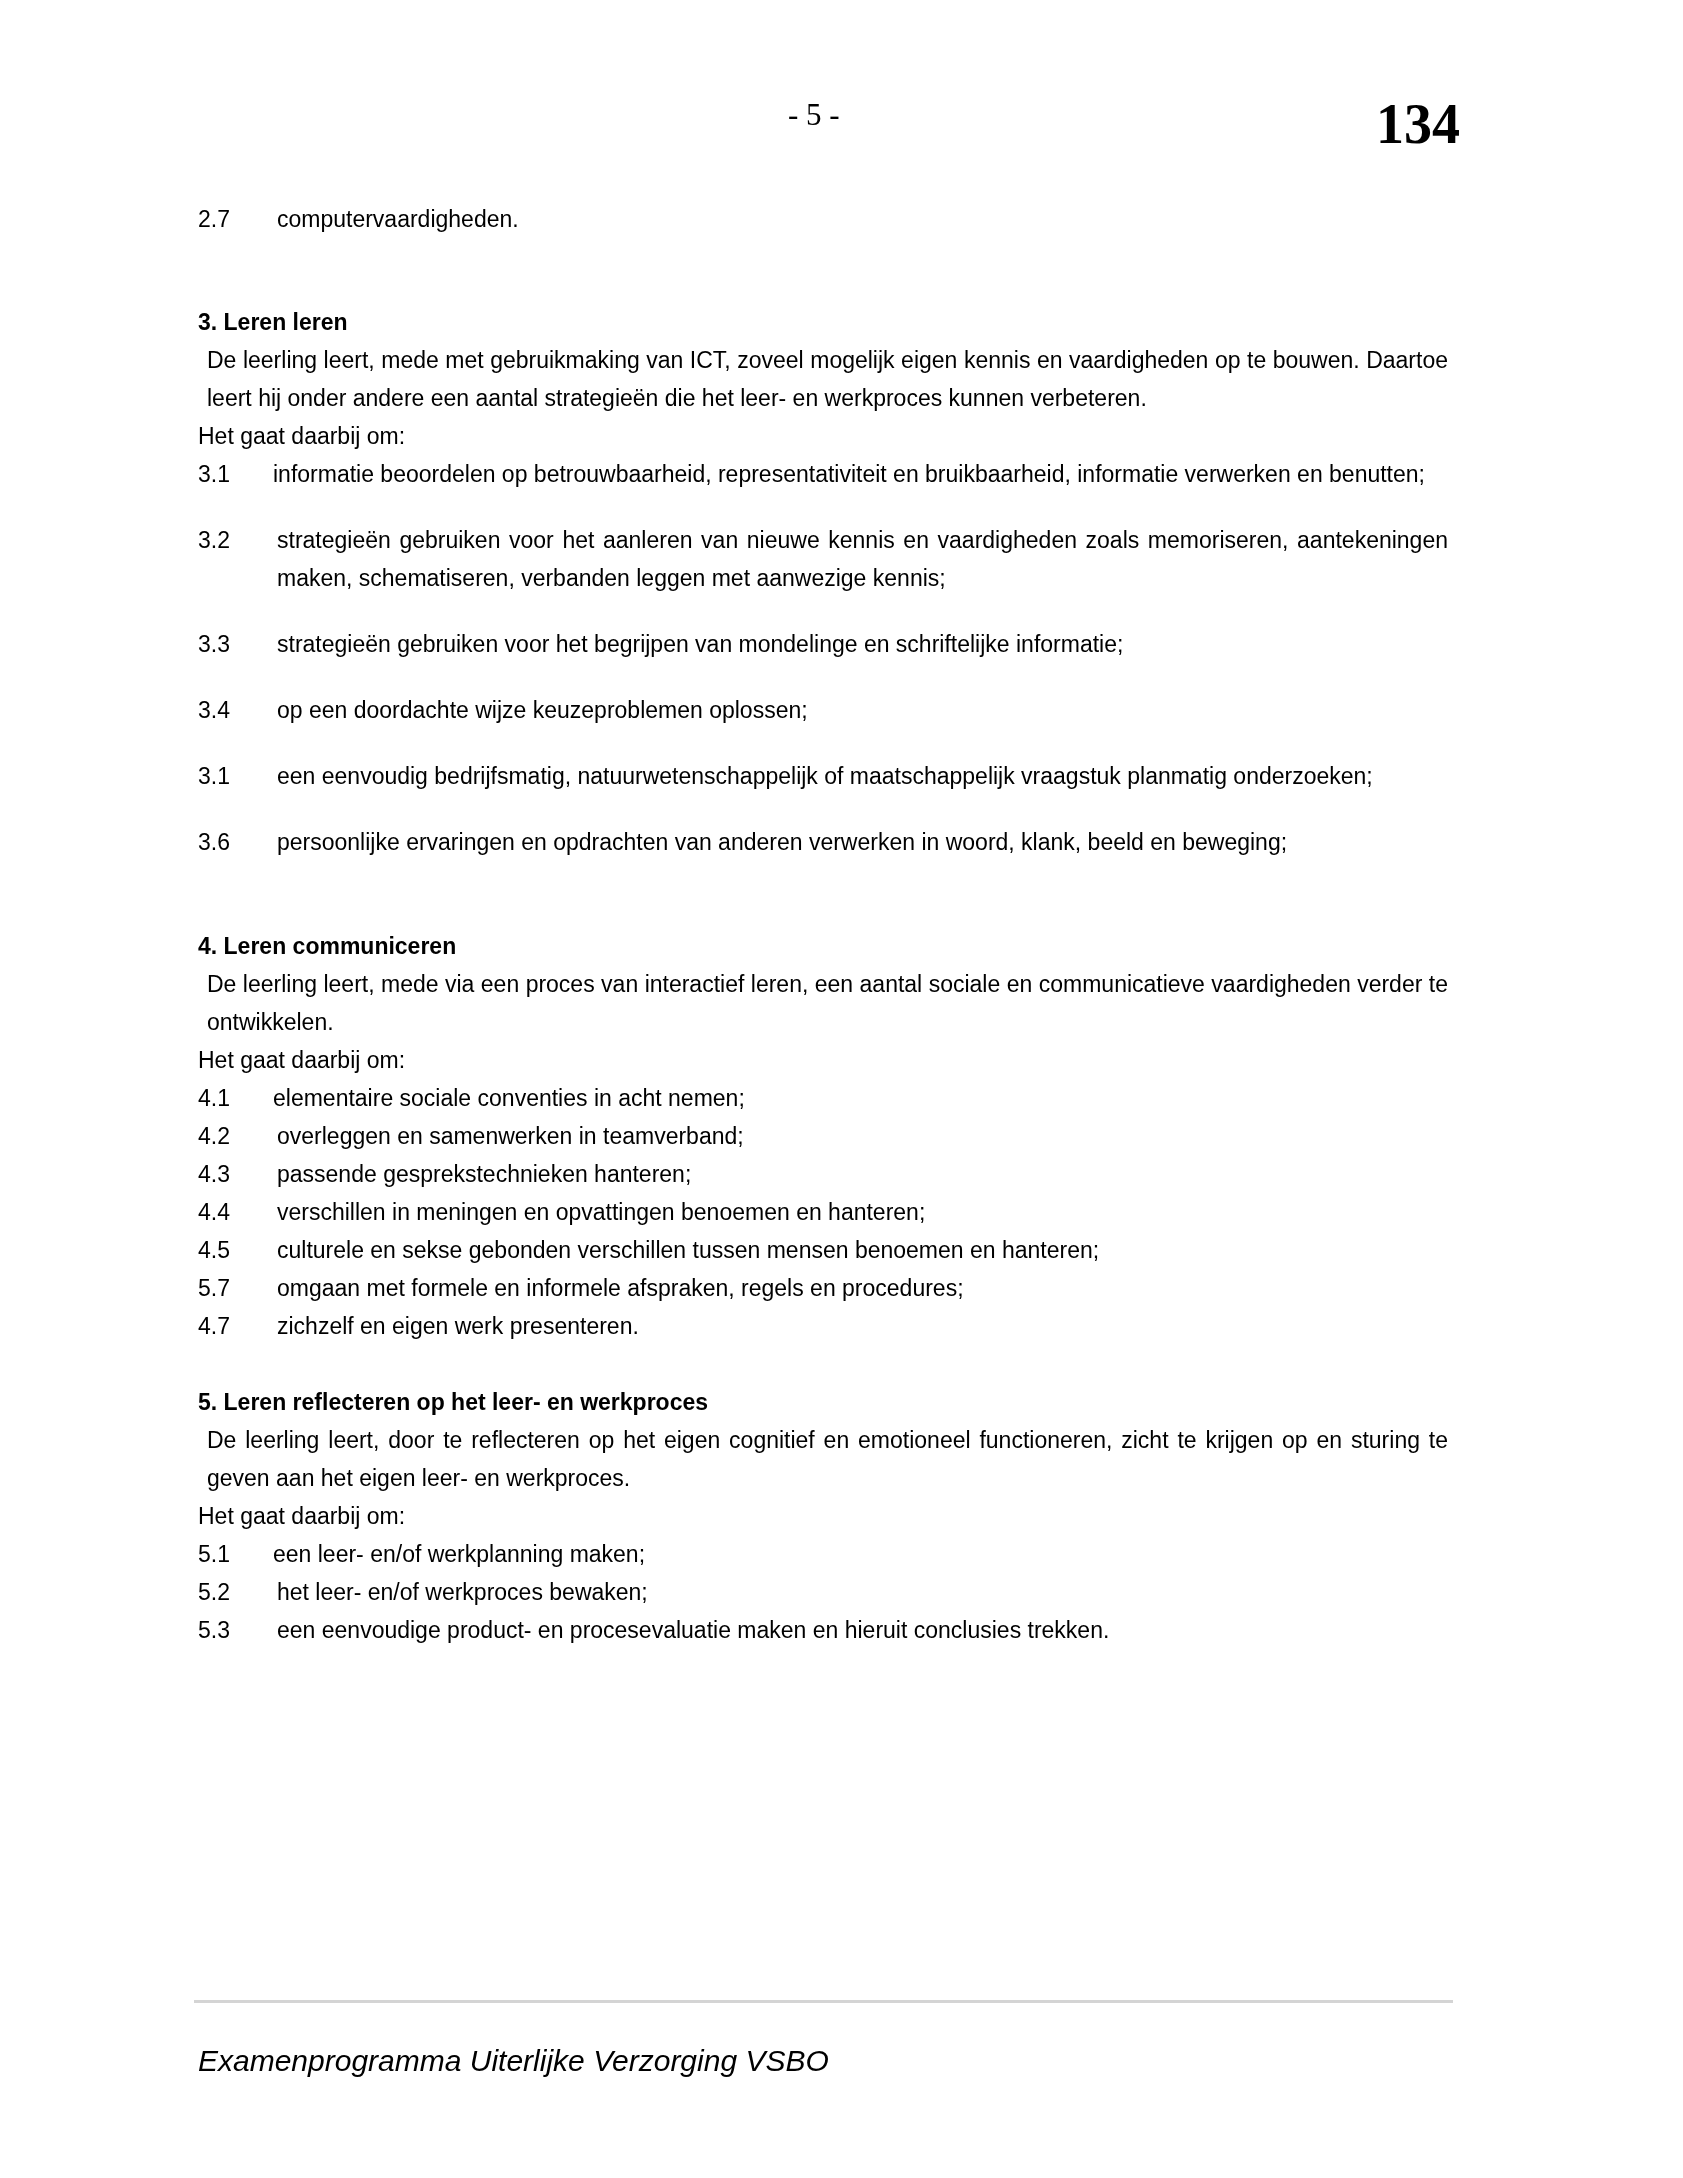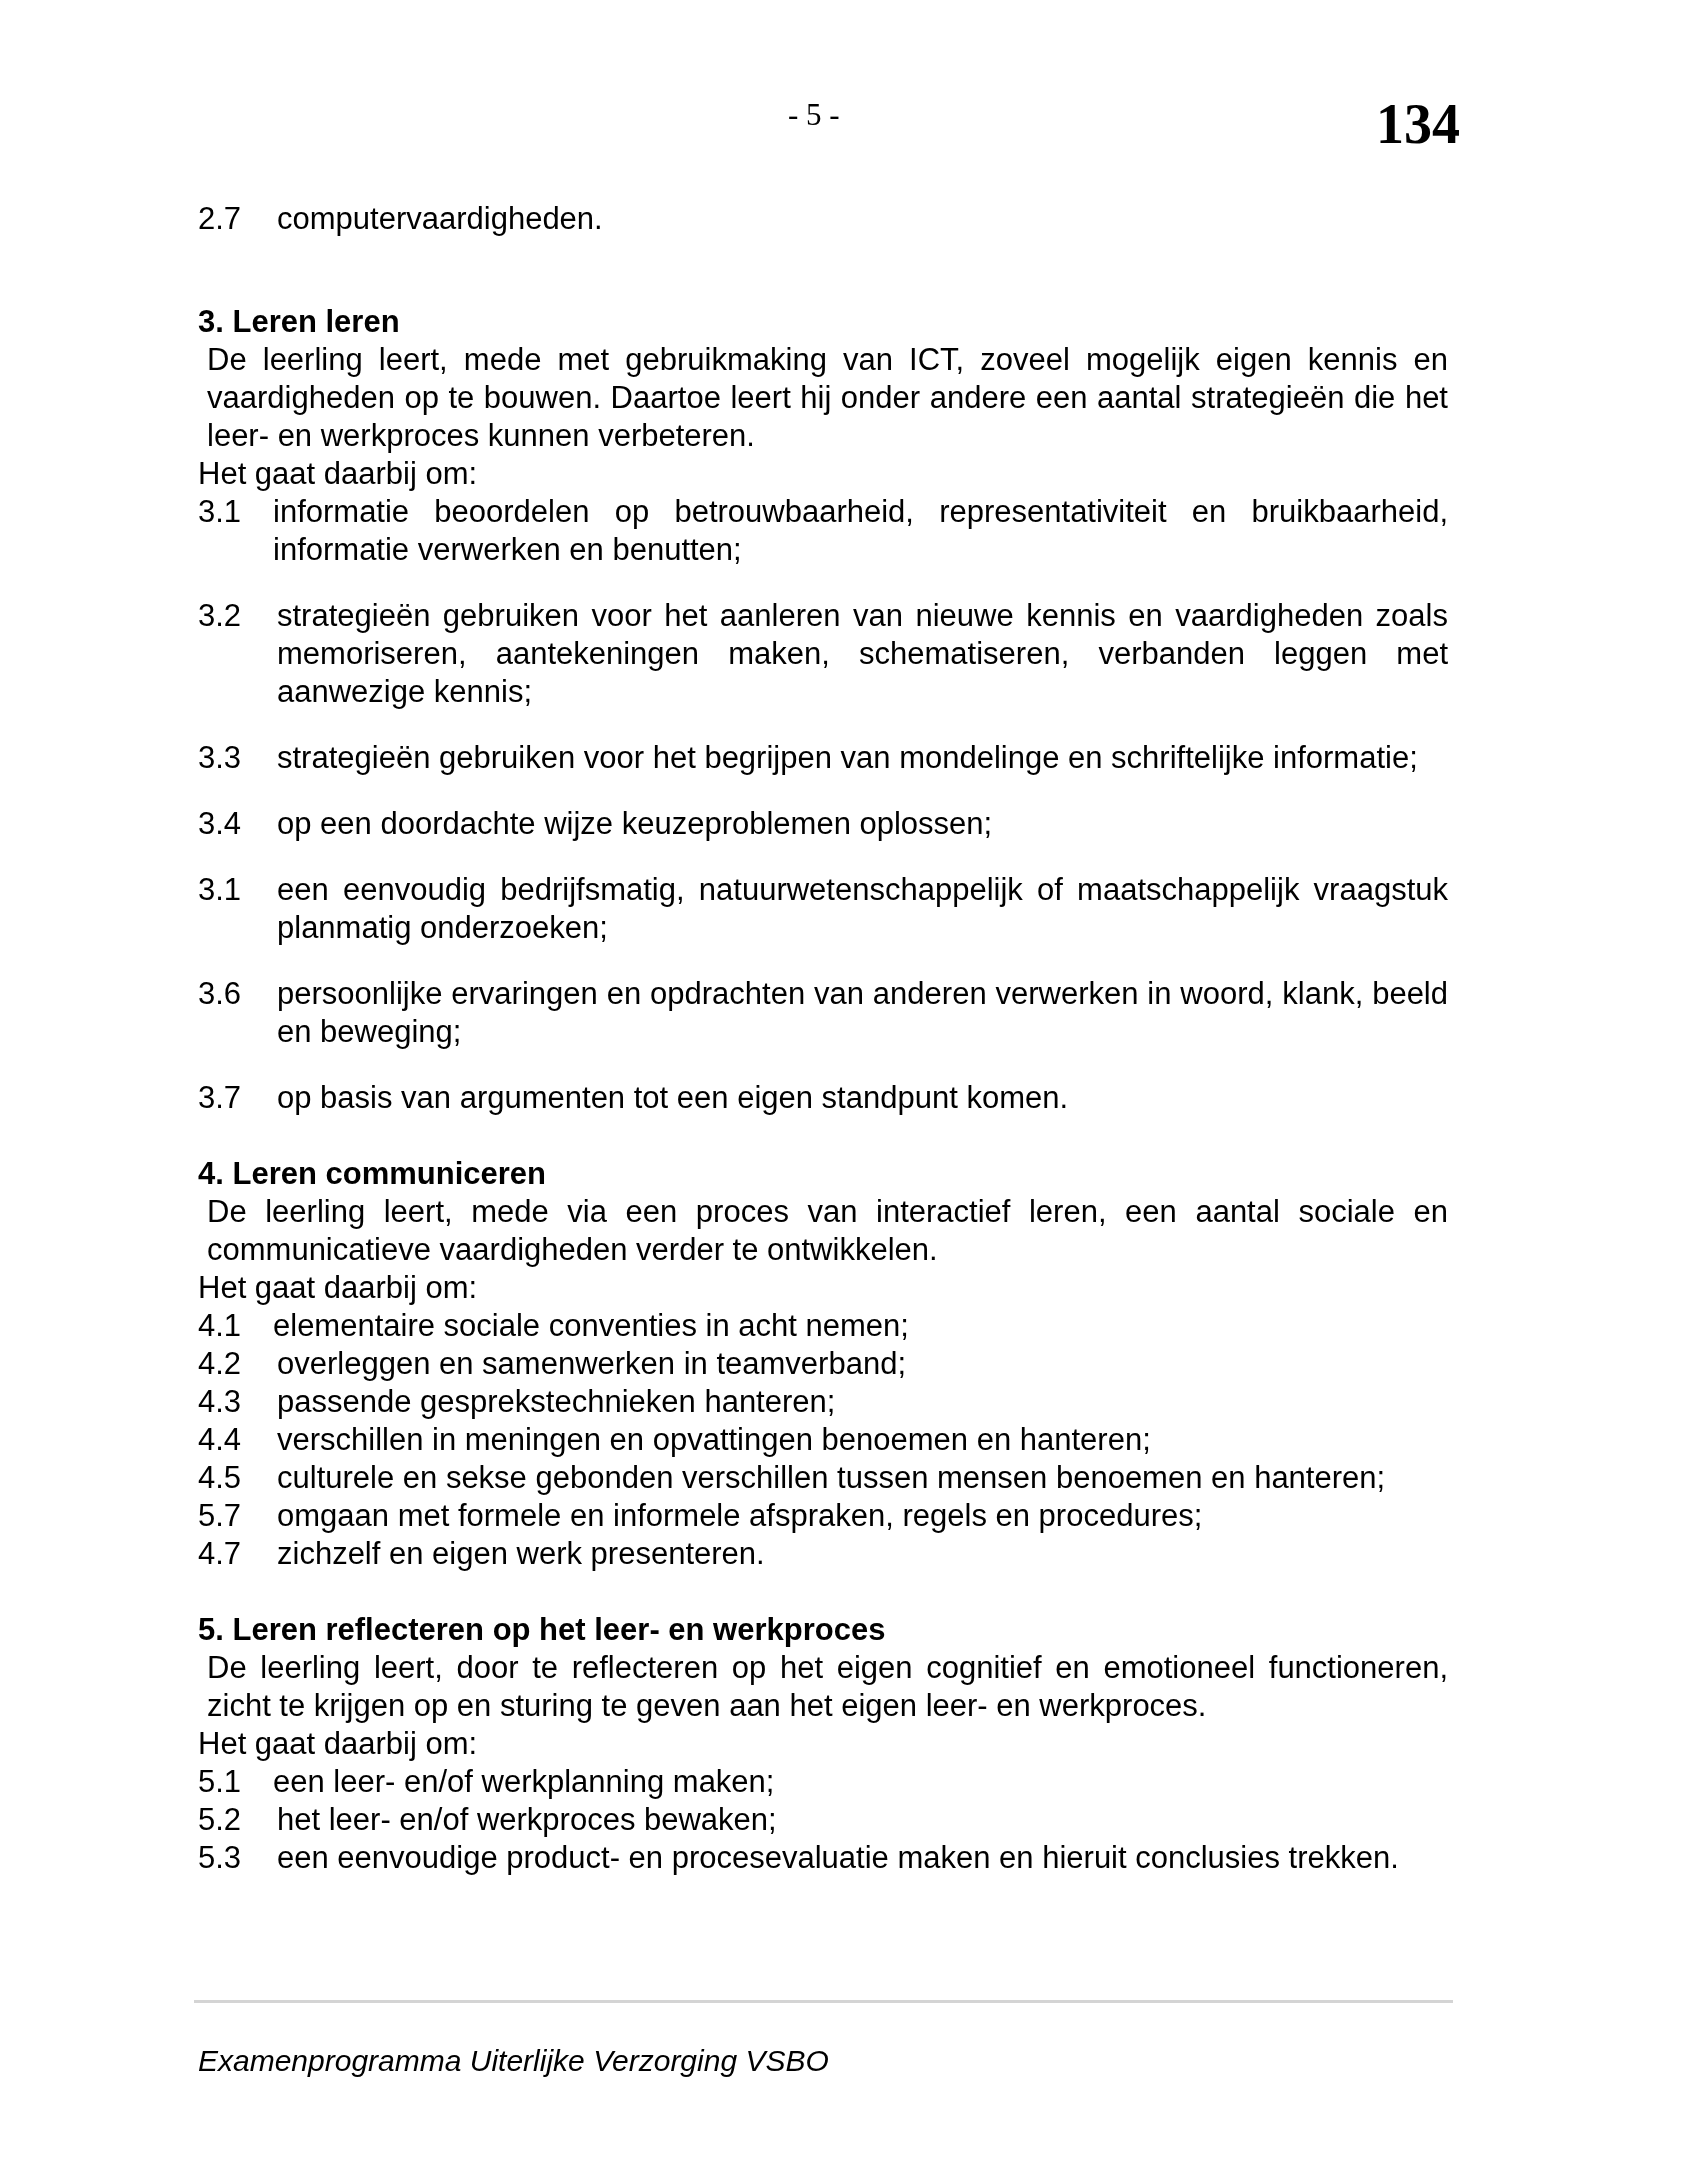--- a/index.html
+++ b/index.html
@@ -33,21 +33,21 @@
       font-family: "Liberation Serif", serif;
       font-weight: bold;
       font-size: 56px;
       line-height: 51px;
     }
     .content {
       position: absolute;
       left: 198px;
       top: 200px;
       width: 1250px;
-      font-size: 31px;
+      font-size: 23px;
       line-height: 38px;
     }
     .row {
       display: flex;
       align-items: flex-start;
     }
     .num {
       flex: 0 0 79px;
       width: 79px;
     }
@@ -127,24 +127,20 @@
     <div class="row">
       <span class="num">3.1</span>
       <span class="body-text">een eenvoudig bedrijfsmatig, natuurwetenschappelijk of maatschappelijk vraagstuk planmatig onderzoeken;</span>
     </div>
     <div class="gap-sm"></div>
     <div class="row">
       <span class="num">3.6</span>
       <span class="body-text">persoonlijke ervaringen en opdrachten van anderen verwerken in woord, klank, beeld en beweging;</span>
     </div>
     <div class="gap-sm"></div>
-    <div class="row">
-      <span class="num">3.7</span>
-      <span class="body-text nojust">op basis van argumenten tot een eigen standpunt komen.</span>
-    </div>
   </section>
 
   <div class="gap-md"></div>
 
   <section>
     <div class="heading">4. Leren communiceren</div>
     <div class="para">De leerling leert, mede via een proces van interactief leren, een aantal sociale en communicatieve vaardigheden verder te ontwikkelen.</div>
     <div>Het gaat daarbij om:</div>
 
     <div class="row">

